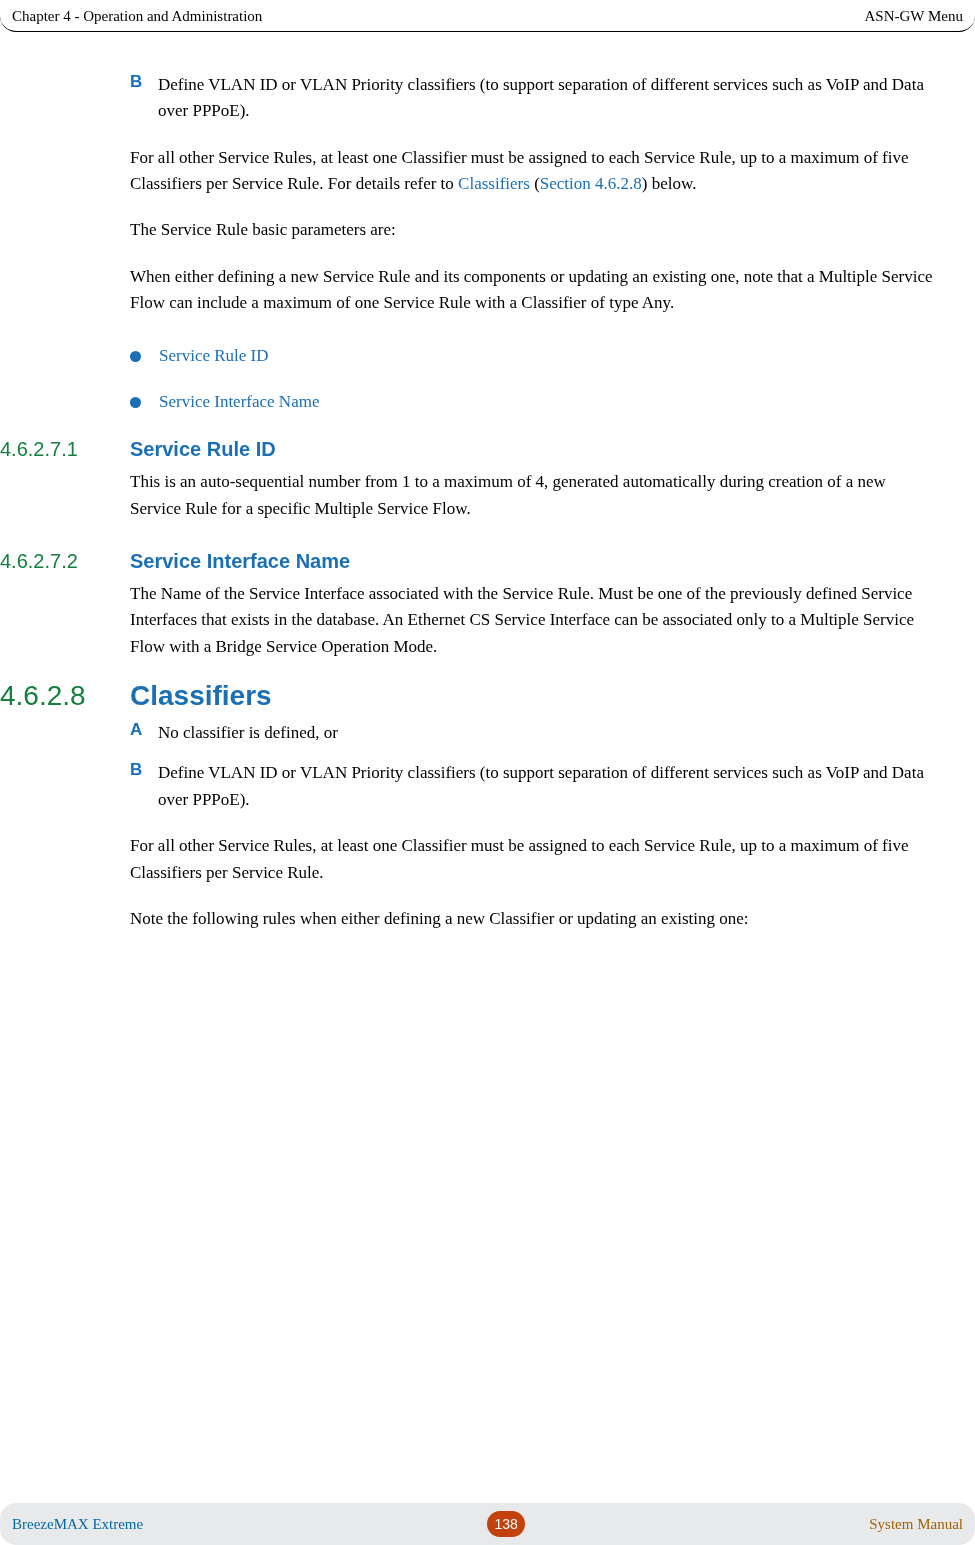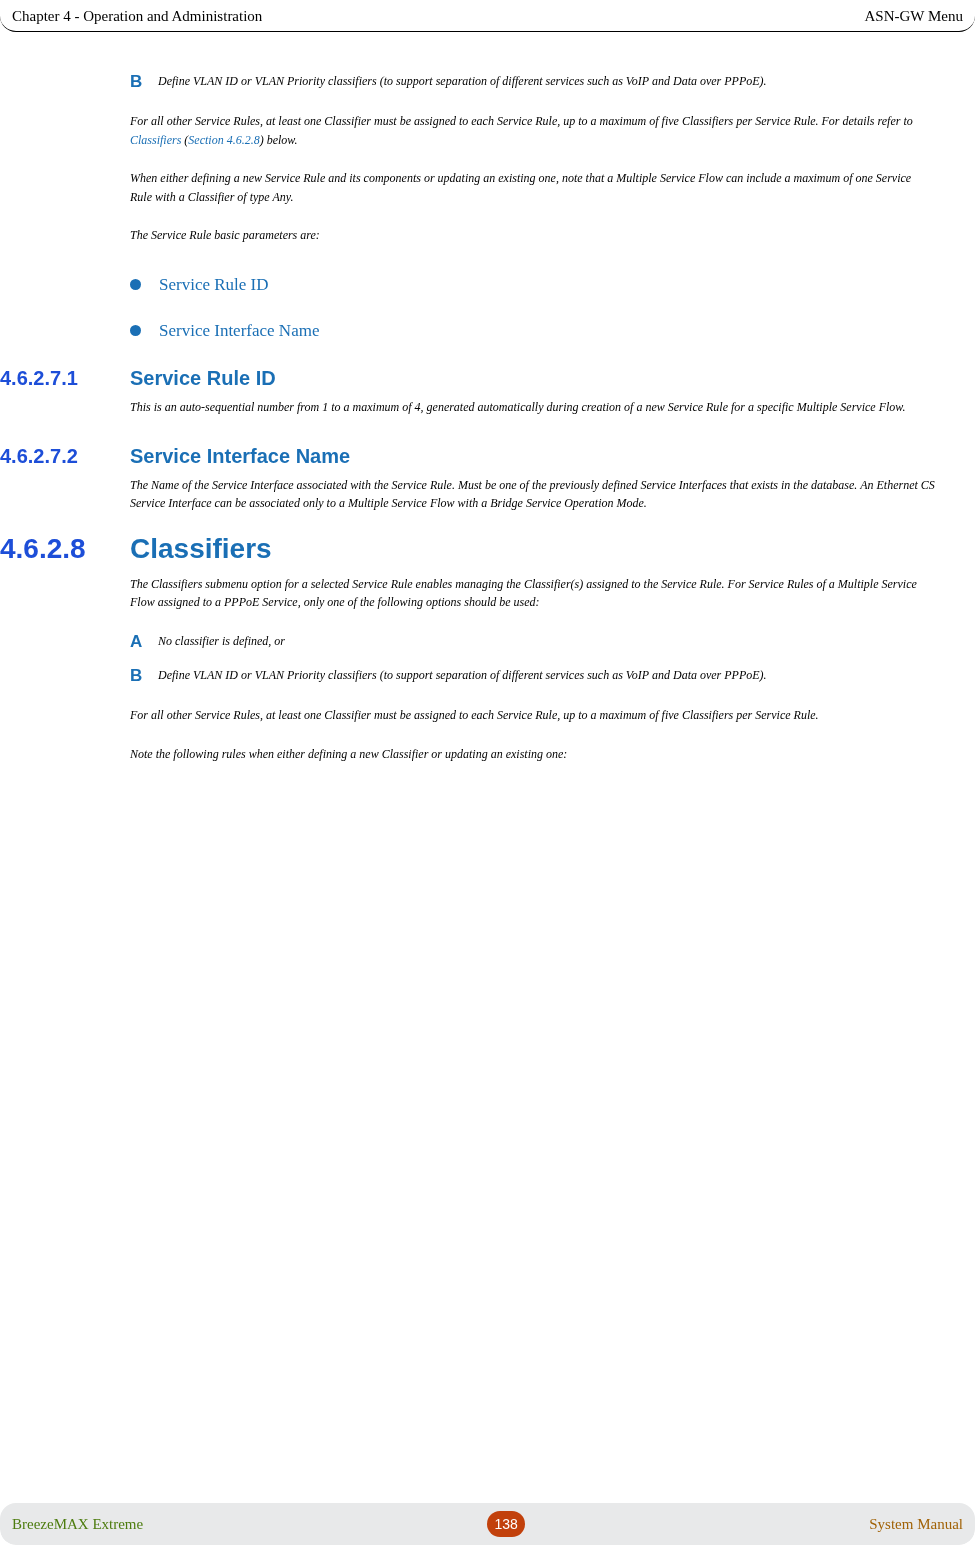--- a/index.html
+++ b/index.html
@@ -35,24 +35,23 @@
       font-family: Arial, Helvetica, sans-serif;
       font-weight: bold;
       color: #1a6fb5;
       font-size: 17px;
       flex-shrink: 0;
     }
     .list-letter.bold-a {
       color: #1a6fb5;
     }
     .body-text {
-      font-size: 12px;
+      font-size: 17px;
       line-height: 1.55;
       margin-bottom: 20px;
-      font-style: italic;
     }
     .main-indent {
       margin-left: 130px;
     }
     .link-text {
       color: #1a6fb5;
     }
     .bullet-row {
       display: flex;
       align-items: center;
@@ -71,23 +70,23 @@
       font-size: 17px;
     }
     .section-row {
       display: flex;
       margin-bottom: 8px;
       margin-top: 26px;
     }
     .section-num {
       width: 130px;
       font-family: Arial, Helvetica, sans-serif;
-      font-weight: bold;
+      font-weight: normal;
       font-size: 20px;
-      color: #1d4ed8;
+      color: #15803d;
       flex-shrink: 0;
     }
     .section-num.large {
       font-size: 28px;
     }
     .section-title {
       font-family: Arial, Helvetica, sans-serif;
       font-weight: bold;
       font-size: 20px;
       color: #1a6fb5;
@@ -113,21 +112,21 @@
       width: 38px;
       height: 26px;
       border-radius: 13px;
       display: flex;
       align-items: center;
       justify-content: center;
       font-size: 14px;
       font-family: Arial, sans-serif;
     }
     .footer-left {
-      color: #4d7c0f;
+      color: #0369a1;
     }
     .footer-right {
       color: #a16207;
     }
   </style>
 </head>
 <body>
 
 <div class="header">
   <span>Chapter 4 - Operation and Administration</span>
@@ -138,23 +137,23 @@
 
   <div class="list-row main-indent">
     <div class="list-letter">B</div>
     <div class="body-text" style="margin-bottom:0">Define VLAN ID or VLAN Priority classifiers (to support separation of different services such as VoIP and Data over PPPoE).</div>
   </div>
 
   <div class="body-text main-indent">
     <span>For all other Service Rules, at least one Classifier must be assigned to each Service Rule, up to a maximum of five Classifiers per Service Rule. For details refer to </span><span class="link-text">Classifiers</span><span> (</span><span class="link-text">Section 4.6.2.8</span><span>) below.</span>
   </div>
 
+  <div class="body-text main-indent">The Service Rule basic parameters are:</div>
+
   <div class="body-text main-indent">When either defining a new Service Rule and its components or updating an existing one, note that a Multiple Service Flow can include a maximum of one Service Rule with a Classifier of type Any.</div>
-
-  <div class="body-text main-indent">The Service Rule basic parameters are:</div>
 
   <div class="bullet-row" style="margin-top:30px">
     <div class="bullet-square"></div>
     <div class="bullet-text">Service Rule ID</div>
   </div>
 
   <div class="bullet-row">
     <div class="bullet-square"></div>
     <div class="bullet-text">Service Interface Name</div>
   </div>
@@ -168,21 +167,20 @@
   <div class="section-row" style="margin-top:28px">
     <div class="section-num">4.6.2.7.2</div>
     <div class="section-title">Service Interface Name</div>
   </div>
   <div class="body-text main-indent">The Name of the Service Interface associated with the Service Rule. Must be one of the previously defined Service Interfaces that exists in the database. An Ethernet CS Service Interface can be associated only to a Multiple Service Flow with a Bridge Service Operation Mode.</div>
 
   <div class="section-row" style="margin-top:18px">
     <div class="section-num large">4.6.2.8</div>
     <div class="section-title large">Classifiers</div>
   </div>
-  <div class="body-text main-indent" style="margin-top:10px">The Classifiers submenu option for a selected Service Rule enables managing the Classifier(s) assigned to the Service Rule. For Service Rules of a Multiple Service Flow assigned to a PPPoE Service, only one of the following options should be used:</div>
 
   <div class="list-row main-indent" style="margin-bottom:14px">
     <div class="list-letter bold-a">A</div>
     <div class="body-text" style="margin-bottom:0">No classifier is defined, or</div>
   </div>
 
   <div class="list-row main-indent">
     <div class="list-letter">B</div>
     <div class="body-text" style="margin-bottom:0">Define VLAN ID or VLAN Priority classifiers (to support separation of different services such as VoIP and Data over PPPoE).</div>
   </div>

